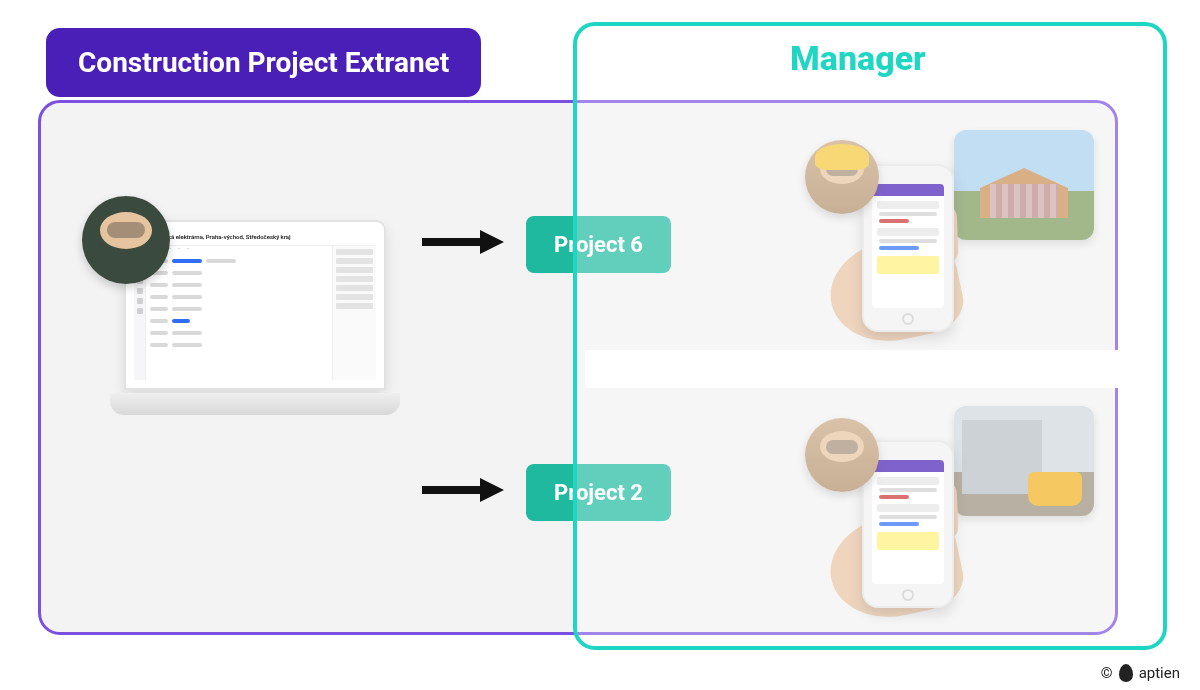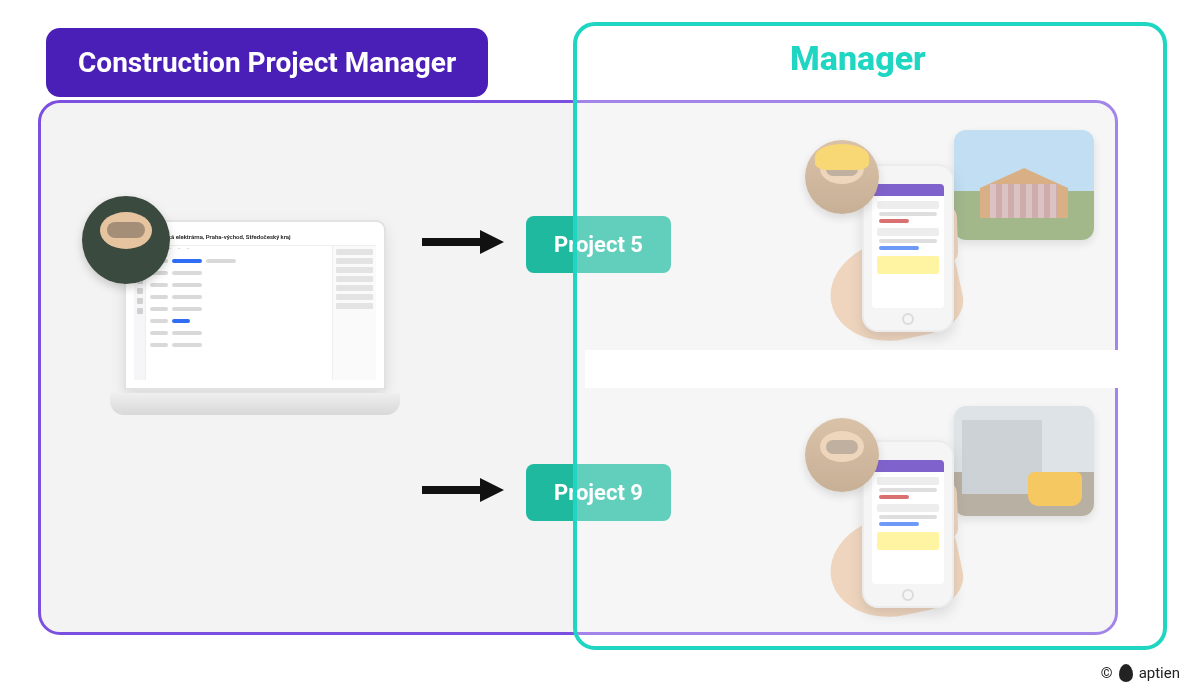--- a/index.html
+++ b/index.html
@@ -327,21 +327,21 @@
   .footer .logo-drop {
     width:14px; height:18px;
     background:#222;
     border-radius: 50% 50% 50% 50% / 60% 60% 40% 40%;
     transform: rotate(0deg);
   }
 </style>
 </head>
 <body>
 
-<div class="header-left">Construction Project Manager</div>
+<div class="header-left">Construction Project Extranet</div>
 <div class="header-right">Manager</div>
 
 <div class="purple-box"></div>
 <div class="gap-bar"></div>
 <div class="teal-box"></div>
 
 <div class="laptop">
   <div class="laptop-screen">
     <div class="app-header">Fotovoltaická elektrárna, Praha-východ, Středočeský kraj</div>
     <div class="app-sidebar">
@@ -420,22 +420,22 @@
       <polygon points="60,2 84,14 60,26" fill="#111"></polygon>
     </svg>
 </div>
 <div class="arrow a2">
   <svg viewBox="0 0 84 28">
       <line x1="2" y1="14" x2="62" y2="14" stroke="#111" stroke-width="8"></line>
       <polygon points="60,2 84,14 60,26" fill="#111"></polygon>
     </svg>
 </div>
 
-<div class="badge p1">Project  5</div>
-<div class="badge p2">Project 9</div>
+<div class="badge p1">Project  6</div>
+<div class="badge p2">Project 2</div>
 
 <div class="cluster c1">
   <div class="hand"></div>
   <div class="scene house"></div>
   <div class="phone">
     <div class="bezel">
       <div class="topbar"></div>
       <div class="sect"></div>
       <div class="line"></div>
       <div class="line red"></div>

